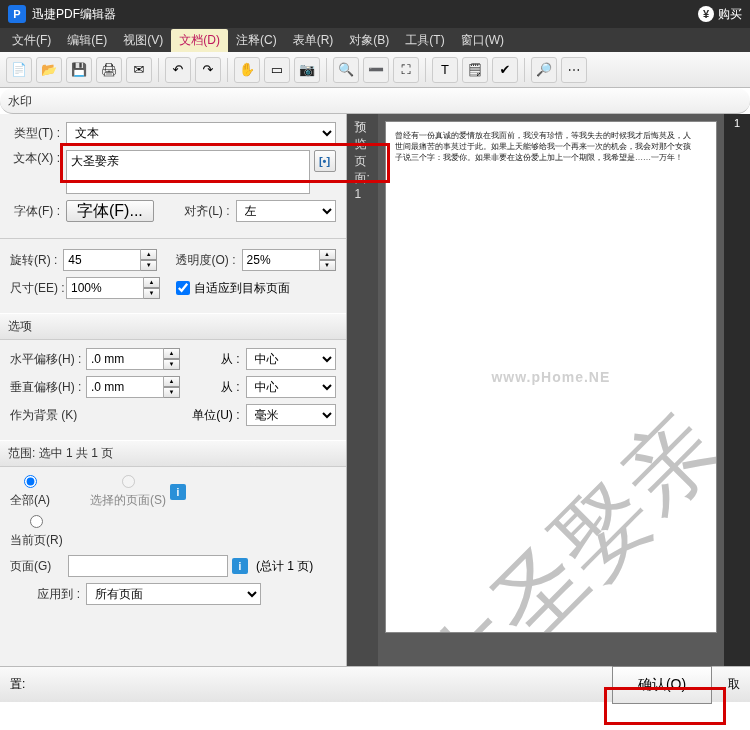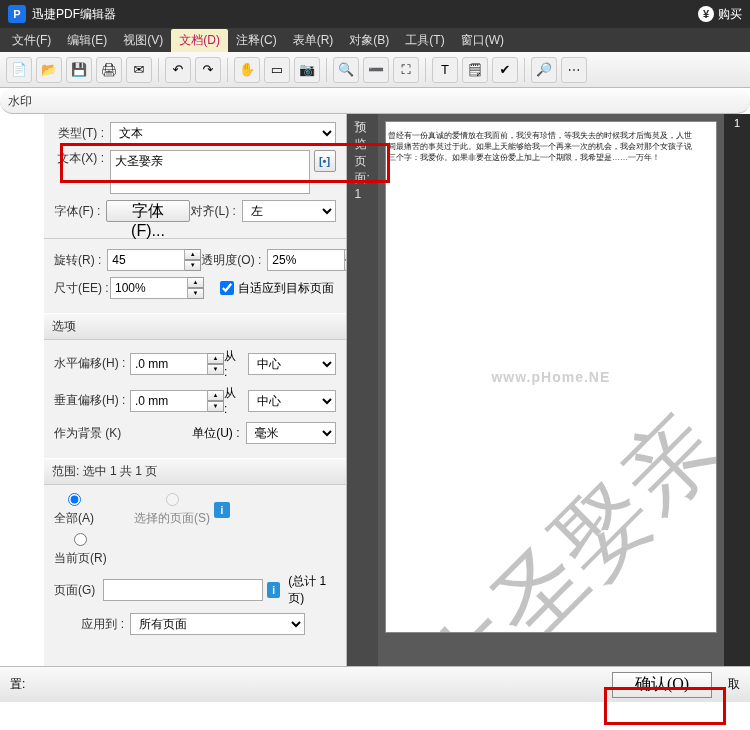--- a/index.html
+++ b/index.html
@@ -13,21 +13,21 @@
 .menubar { background: #3a3a3a; color: #ddd; height: 24px; display: flex; align-items: center; padding: 0 4px; font-size: 12px; }
 .menubar .mi { padding: 3px 8px; cursor: pointer; }
 .menubar .mi.active { background: #f5f0c8; color: #be185d; border-radius: 2px 2px 0 0; }
 
 .toolbar { background: linear-gradient(#fafafa,#e8e8e8); height: 36px; border-bottom: 1px solid #bbb; display: flex; align-items: center; padding: 0 6px; gap: 4px; overflow: hidden; }
 .toolbar .tb { width: 26px; height: 26px; background: #f0f0f0; border: 1px solid #ccc; border-radius: 3px; display: flex; align-items: center; justify-content: center; font-size: 13px; }
 .toolbar .sep { width: 1px; height: 24px; background: #ccc; margin: 0 2px; }
 
 .subhead { background: linear-gradient(#fdfdfd,#eee); height: 26px; border-bottom: 1px solid #bbb; font-size: 12px; padding: 5px 8px; color: #333; border-radius: 13px; }
 
-.content { display: flex; height: 552px; padding-left: 44px; }
+.content { display: flex; height: 552px; }
 .left { width: 388px; background: #f2f2f2; border-right: 1px solid #bbb; overflow: hidden; }
 .right { flex: 1; background: #5a5a5a; display: flex; flex-direction: row; }
 
 .group-title { background: linear-gradient(#f8f8f8,#e4e4e4); border-top: 1px solid #fff; border-bottom: 1px solid #ccc; font-size: 12px; padding: 4px 8px; color: #333; }
 .form-area { padding: 8px 10px; font-size: 12px; }
 .row { display: flex; align-items: center; margin-bottom: 6px; }
 .lbl { width: 50px; text-align: right; margin-right: 6px; color: #333; white-space: nowrap; }
 .lbl-w { width: 70px; text-align: right; margin-right: 6px; color: #333; white-space: nowrap; }
 
 select, input[type=text] { height: 22px; border: 1px solid #aaa; background: #fff; font-size: 12px; padding: 0 4px; }
@@ -43,28 +43,28 @@
 .red-box-ok { position: absolute; left: 604px; top: 687px; width: 122px; height: 38px; pointer-events: none; }
 
 .checkbox { display: inline-flex; align-items: center; gap: 4px; }
 .checkbox input { width: 14px; height: 14px; }
 
 .radio { display: inline-flex; align-items: center; gap: 4px; color:#333;flex-direction:column; }
 
 .right-head { background: #4a4a4a; color: #ddd; font-size: 12px; padding: 5px 8px; }
 .page-preview { flex: 1; background: #5a5a5a; display: flex; justify-content: center; align-items: flex-start; padding: 8px; position: relative; }
 .page { background: #fff; width: 330px; height: 510px; position: relative; overflow: hidden; box-shadow: 0 0 0 1px #888; }
-.page-text { position: absolute; top: 8px; left: 2px; right: 18px; font-size: 8px; line-height: 11px; color: #222; font-family: "KaiTi","STKaiti",serif; }
+.page-text { position: absolute; top: 8px; left: 9px; right: 18px; font-size: 8px; line-height: 11px; color: #222; font-family: "KaiTi","STKaiti",serif; }
 .watermark { position: absolute; right: -40px; bottom: 10px; font-size: 90px; color: #bdbdbd; font-family: "STXingkai","KaiTi",cursive; transform: rotate(-45deg); transform-origin: center; letter-spacing: 2px; white-space: nowrap; opacity: .9; }
 .centerwm { position: absolute; left: 50%; top: 50%; transform: translate(-50%,-50%); color: #d0d0d0; font-size: 14px; font-weight: bold; letter-spacing: 1px; }
 .pagenum { background: #2b2b2b; color: #fff; font-size: 11px; padding: 3px 10px; width: fit-content; }
 
 .footer { height: 36px; background: linear-gradient(#fafafa,#e4e4e4); border-top: 1px solid #bbb; display: flex; align-items: center; padding: 0 10px; font-size: 12px; }
 .footer .spacer { flex: 1; }
-.footer-btn { height: 26px; min-width: 100px; background: linear-gradient(#fff,#e8e8e8); border: 1px solid #8a8a8a; font-size: 16px; cursor: pointer; font-family: Liberation Serif, serif; }
+.footer-btn { height: 38px; min-width: 100px; background: linear-gradient(#fff,#e8e8e8); border: 1px solid #8a8a8a; font-size: 14px; cursor: pointer; }
 
 .info-i { display:inline-flex; width:16px; height:16px; background:#2a90d8; color:#fff; border-radius:2px; align-items:center; justify-content:center; font-size:10px; font-weight:bold; margin-left:4px;}
 </style>
 </head>
 <body>
 
 <div class="titlebar">
   <div class="logo">P</div>
   <span>迅捷PDF编辑器</span>
   <div class="spacer"></div>

